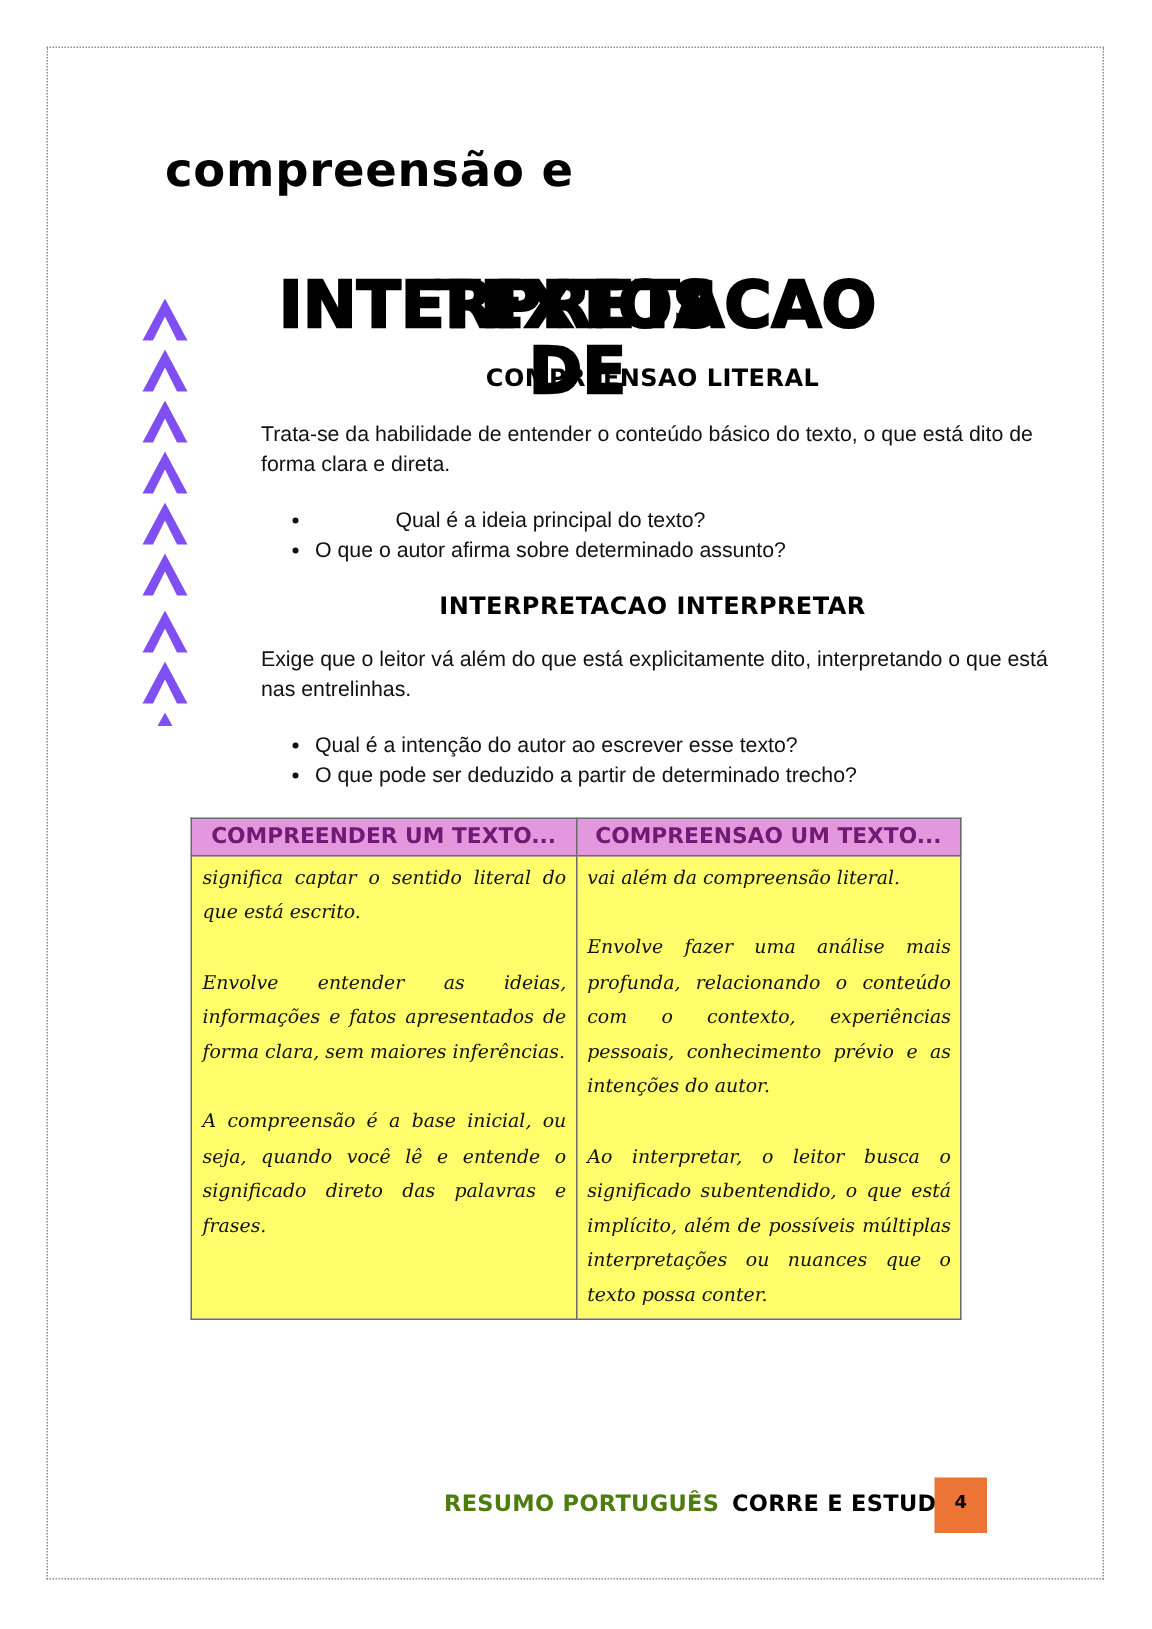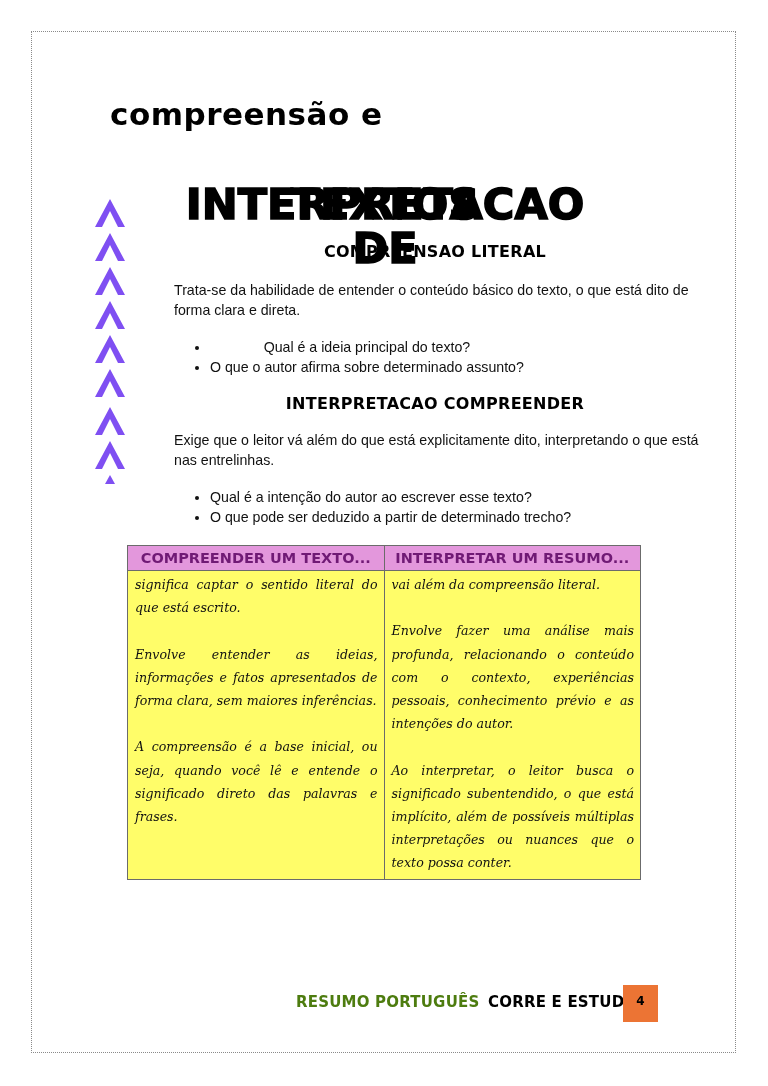--- a/index.html
+++ b/index.html
@@ -82,32 +82,32 @@
     </span>
 </div>
 
 <div class="section-title" style="top:242px;">COMPREENSAO LITERAL</div>
 <div class="para" style="top:280px;">Trata-se da habilidade de entender o conteúdo básico do texto, o que está dito de forma clara e direta.</div>
 <ul class="bullets" style="top:337px;text-align:center;">
   <li>Qual é a ideia principal do texto?</li>
   <li>O que o autor afirma sobre determinado assunto?</li>
 </ul>
 
-<div class="section-title" style="top:394px;">INTERPRETACAO COMPREENDER</div>
+<div class="section-title" style="top:394px;">INTERPRETACAO INTERPRETAR</div>
 <div class="para" style="top:430px;">Exige que o leitor vá além do que está explicitamente dito, interpretando o que está nas entrelinhas.</div>
 <ul class="bullets" style="top:487px;">
   <li>Qual é a intenção do autor ao escrever esse texto?</li>
   <li>O que pode ser deduzido a partir de determinado trecho?</li>
 </ul>
 
 <table class="compare">
   <thead>
     <tr>
       <th>COMPREENDER UM TEXTO...</th>
-      <th>INTERPRETAR UM RESUMO...</th>
+      <th>COMPREENSAO UM TEXTO...</th>
     </tr>
   </thead>
   <tbody>
     <tr style="height:297px;">
       <td>
         <p>significa captar o sentido literal do que está escrito.</p>
         <p>Envolve entender as ideias, informações e fatos apresentados de forma clara, sem maiores inferências.</p>
         <p>A compreensão é a base inicial, ou seja, quando você lê e entende o significado direto das palavras e frases.</p>
       </td>
       <td>

